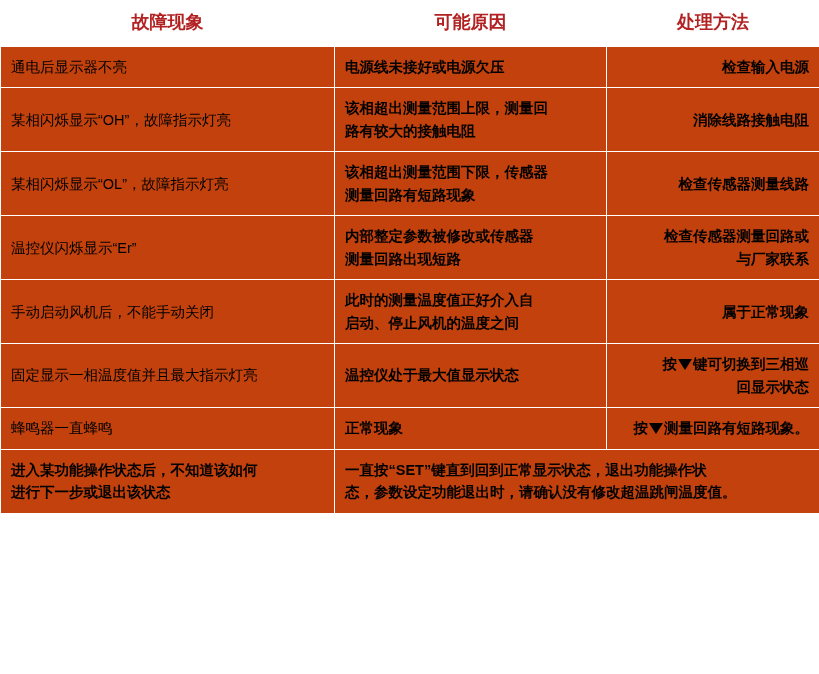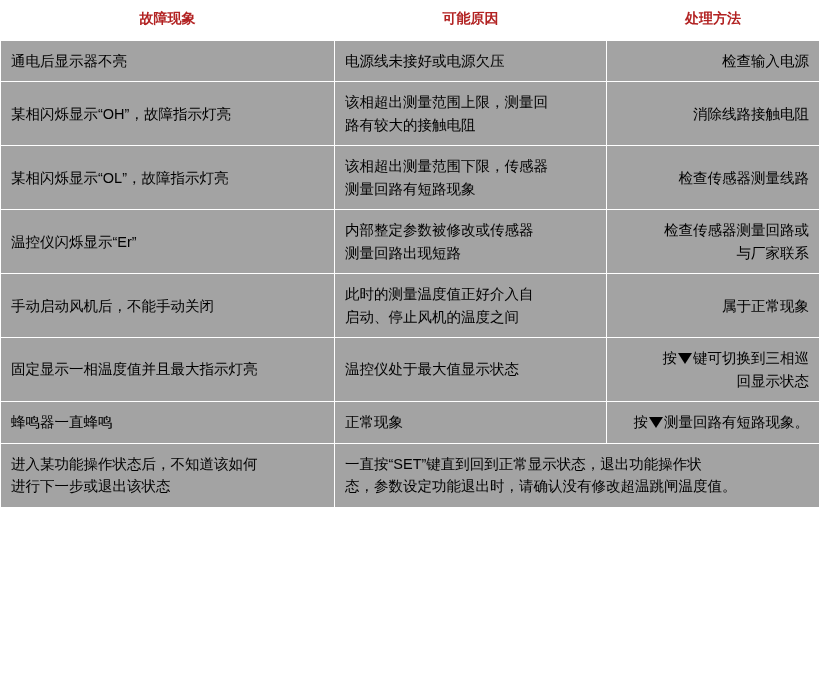--- a/index.html
+++ b/index.html
@@ -18,44 +18,45 @@
     border-collapse: collapse;
     table-layout: fixed;
   }
   table.fault-table col.c1 { width: 334px; }
   table.fault-table col.c2 { width: 272px; }
   table.fault-table col.c3 { width: 213px; }
 
   thead th {
     background: #ffffff;
     color: #b22222;
-    font-size: 14px;
+    font-size: 18px;
     font-weight: bold;
     text-align: center;
     padding: 10px 0 12px 0;
     border: none;
     font-family: "Liberation Serif", serif;
   }
   tbody td {
-    background: #a3a3a3;
+    background: #c2410c;
     border: 1px solid #ffffff;
     color: #000000;
     font-size: 14.5px;
     line-height: 1.55;
     padding: 9px 10px;
     vertical-align: middle;
     font-family: "Liberation Sans", sans-serif;
   }
   tbody tr td.col-sym { text-align: left; }
   tbody tr td.col-cause { text-align: left; }
   tbody tr td.col-fix { text-align: right; }
 
   .list-line {
     display: block;
     white-space: nowrap;
+    font-weight: bold;
   }
   .arrow-up, .arrow-down {
     display: inline-block;
     width: 0;
     height: 0;
     vertical-align: -1px;
     margin: 0 1px;
   }
   .arrow-up {
     border-left: 7px solid transparent;

